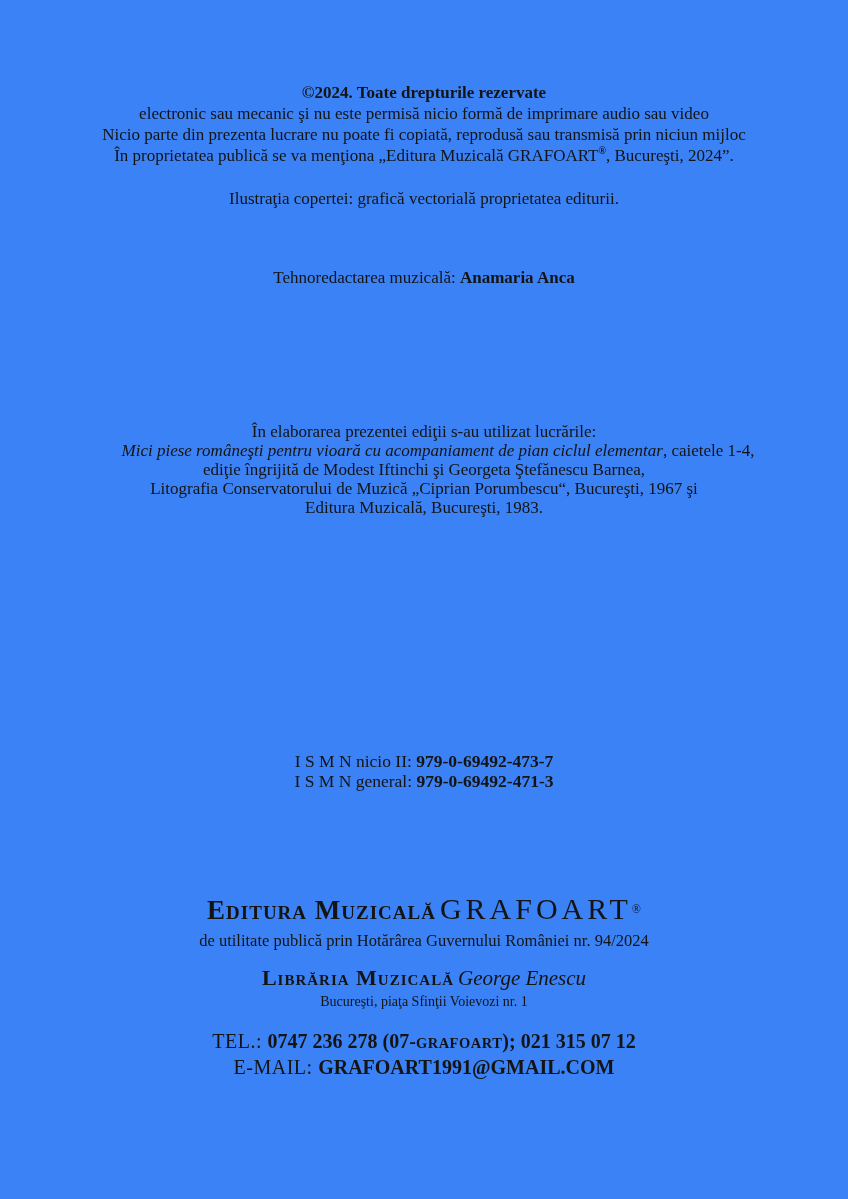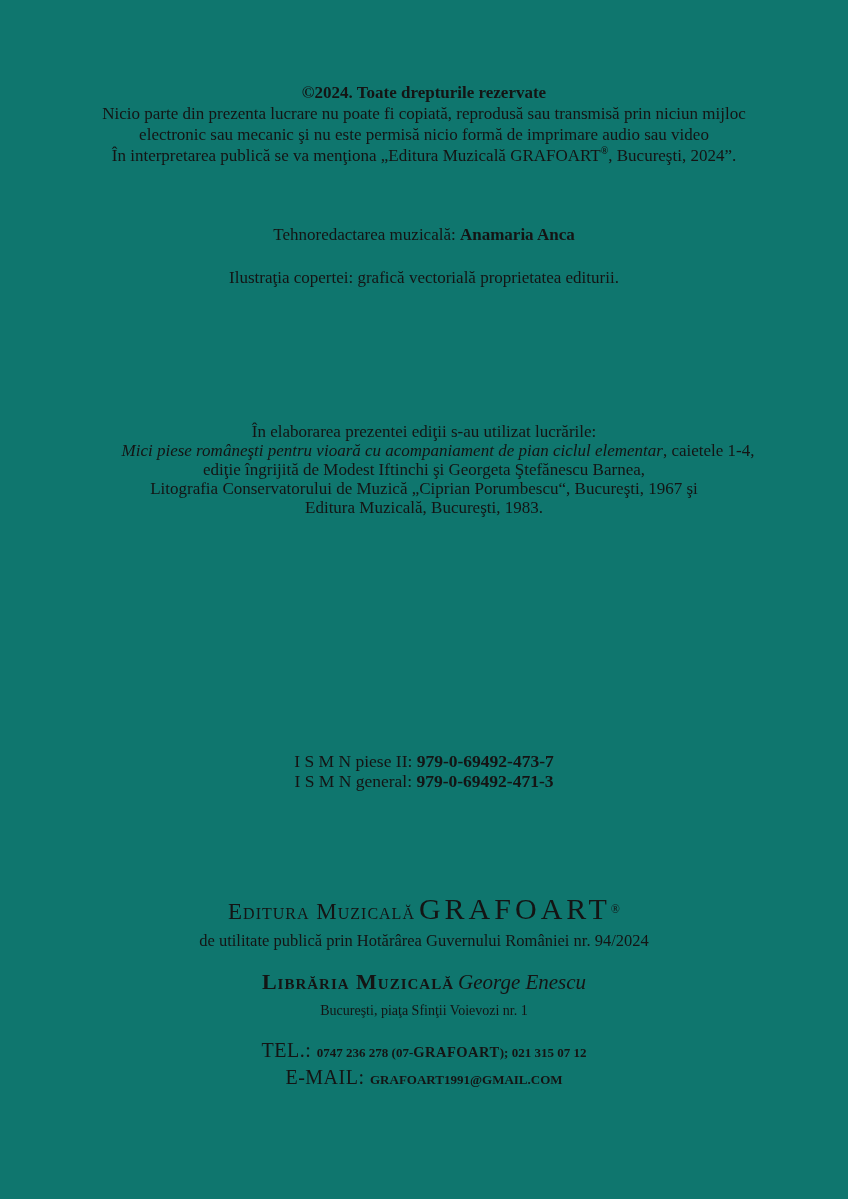--- a/index.html
+++ b/index.html
@@ -1,21 +1,21 @@
 <!DOCTYPE html>
 <html><head>
 <meta charset="utf-8">
 <style>
   html, body { margin: 0; padding: 0; background: #ffffff; }
   .page {
     position: relative;
     width: 848px;
     height: 1199px;
     margin: 0 auto;
-    background: #0f766e;
+    background: #3b82f6;
     color: #141414;
     font-family: "Liberation Serif", serif;
     text-align: center;
     overflow: hidden;
     box-sizing: border-box;
     padding-top: 82px;
   }
   section { margin: 0; }
   .b  { font-weight: bold; }
   .i  { font-style: italic; margin-left: 28px; }
@@ -35,76 +35,76 @@
   
   .sources { margin-top: 134px; font-size: 17px; line-height: 19px; }
 
   
   .ismn { margin-top: 234px; font-size: 17.5px; line-height: 20px; }
 
   
   .publisher { margin-top: 102px; }
   .pub-title { line-height: 32px; white-space: nowrap; }
   .pub-name {
-    font-weight: normal; font-variant: small-caps;
-    font-size: 23px; letter-spacing: 1px;
+    font-weight: bold; font-variant: small-caps;
+    font-size: 27px; letter-spacing: 1px;
   }
   .pub-brand {
     font-size: 30px; letter-spacing: 4px; font-weight: normal;
   }
   .pub-reg { font-size: 12px; vertical-align: super; line-height: 0; }
   .pub-subtitle { font-size: 16.5px; line-height: 22px; }
 
   
   .bookshop { margin-top: 14px; }
-  .shop-title { line-height: 32px; text-align: center; }
+  .shop-title { line-height: 23px; text-align: center; }
   .shop-name {
     font-weight: bold; font-variant: small-caps;
     font-size: 22px; letter-spacing: 1px;
   }
   .shop-enescu { font-style: italic; font-size: 21px; }
   .shop-address { font-size: 14px; line-height: 22px; }
 
   
   .contact { margin-top: 16px; }
   .contact-line { line-height: 24px; white-space: nowrap; }
   .c-label { font-size: 20px; letter-spacing: 0.5px; }
-  .c-value { font-size: 13px; font-weight: bold; }
+  .c-value { font-size: 20px; font-weight: bold; }
   .c-small { font-size: 14.5px; font-weight: bold; letter-spacing: 0.5px; }
 </style>
 </head>
 <body>
 
 <div class="page">
 
   <section class="copyright">
     <div class="b">©2024. Toate drepturile rezervate</div>
+    <div>electronic sau mecanic şi nu este permisă nicio formă de imprimare audio sau video</div>
     <div>Nicio parte din prezenta lucrare nu poate fi copiată, reprodusă sau transmisă prin niciun mijloc</div>
-    <div>electronic sau mecanic şi nu este permisă nicio formă de imprimare audio sau video</div>
-    <div><span>În interpretarea publică se va menţiona „Editura Muzicală GRAFOART</span><sup class="reg">®</sup><span>, Bucureşti, 2024”.</span></div>
+    <div><span>În proprietatea publică se va menţiona „Editura Muzicală GRAFOART</span><sup class="reg">®</sup><span>, Bucureşti, 2024”.</span></div>
+  </section>
+
+  <section class="credit-line credits-cover">
+    <span>Ilustraţia copertei: grafică vectorială proprietatea editurii.</span>
   </section>
 
   <section class="credit-line credits-typo">
     <span>Tehnoredactarea muzicală: </span><span class="b">Anamaria Anca</span>
-  </section>
-
-  <section class="credit-line credits-cover">
-    <span>Ilustraţia copertei: grafică vectorială proprietatea editurii.</span>
   </section>
 
   <section class="sources">
     <div>În elaborarea prezentei ediţii s-au utilizat lucrările:</div>
     <div><span class="i">Mici piese româneşti pentru vioară cu acompaniament de pian ciclul elementar</span><span>, caietele 1-4,</span></div>
     <div>ediţie îngrijită de Modest Iftinchi şi Georgeta Ştefănescu Barnea,</div>
     <div>Litografia Conservatorului de Muzică „Ciprian Porumbescu“, Bucureşti, 1967 şi</div>
     <div>Editura Muzicală, Bucureşti, 1983.</div>
   </section>
 
   <section class="ismn">
-    <div><span>I S M N piese II: </span><span class="b">979-0-69492-473-7</span></div>
+    <div><span>I S M N nicio II: </span><span class="b">979-0-69492-473-7</span></div>
     <div><span>I S M N general: </span><span class="b">979-0-69492-471-3</span></div>
   </section>
 
   <section class="publisher">
     <div class="pub-title">
       <span class="pub-name">Editura Muzicală</span>
       <span class="pub-brand">GRAFOART</span><sup class="pub-reg">®</sup>
     </div>
     <div class="pub-subtitle">de utilitate publică prin Hotărârea Guvernului României nr. 94/2024</div>
   </section>

